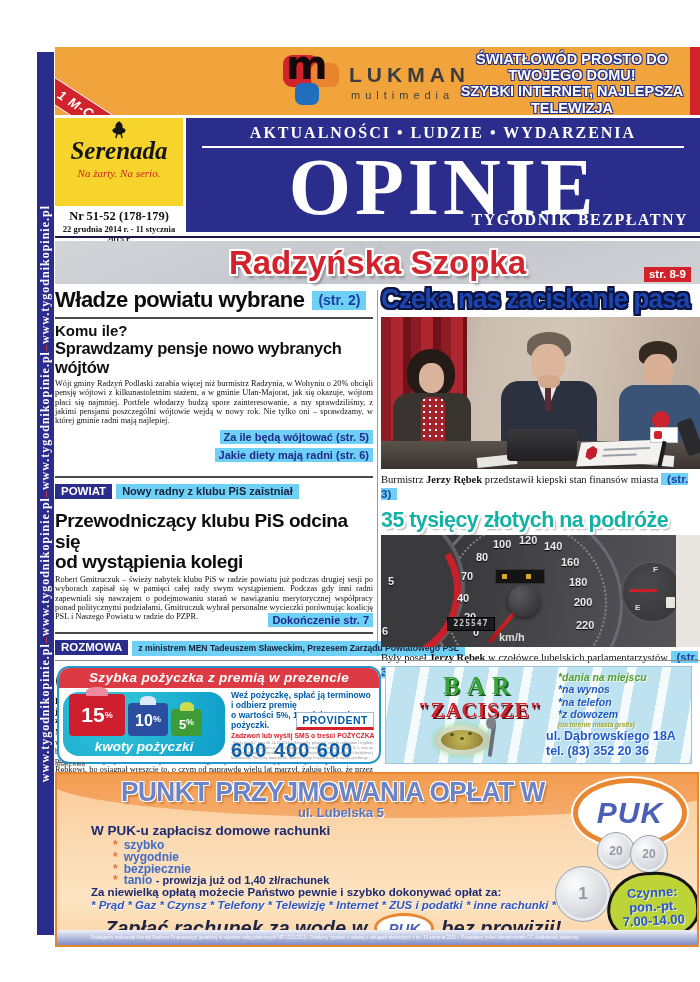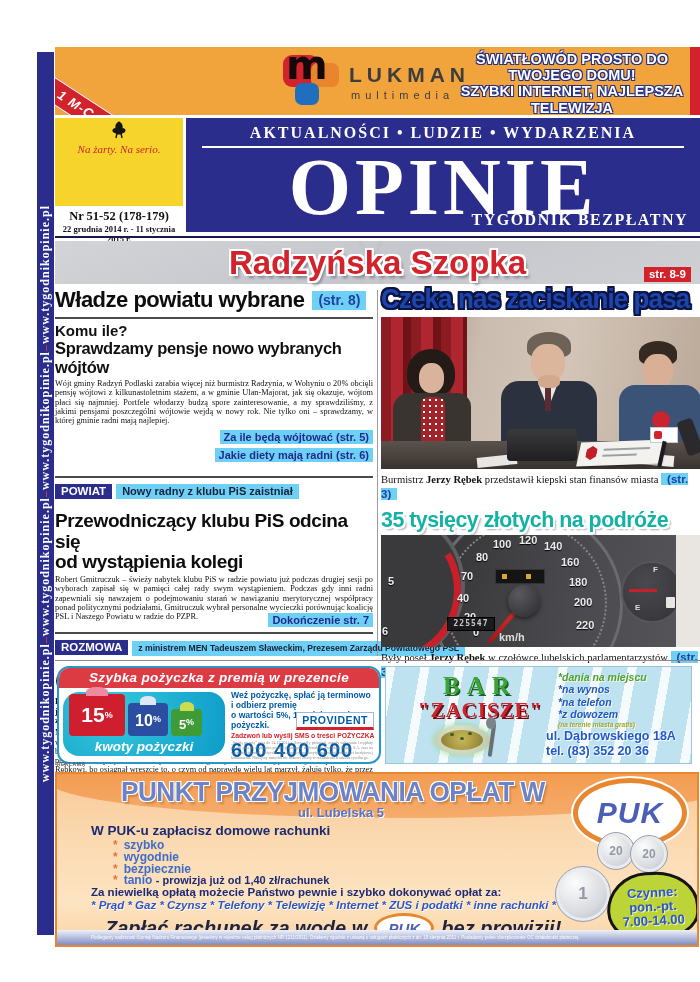--- a/index.html
+++ b/index.html
@@ -221,20 +221,21 @@
 
     </div>
     <div class="topad-edge"></div>
   </div>
 
   <div class="mast">
     <div class="sere">
       <svg class="sere-icon" width="20" height="18" viewBox="0 0 20 18">
           <path d="M10 1 C7 3 6 6 8 8 C5 7 3 9 5 11 C8 13 12 13 15 11 C17 9 15 7 12 8 C14 6 13 3 10 1 Z M8 12 L7 17 M12 12 L13 17" stroke="#141414" stroke-width="1.4" fill="#141414"></path>
         </svg>
+      <div class="sere-name">Serenada</div>
       <div class="sere-tag">Na żarty. Na serio.</div>
     </div>
     <div class="issue">
       <div class="issue-nr">Nr 51-52 (178-179)</div>
       <div class="issue-date">22 grudnia 2014 r. - 11 stycznia 2015 r.</div>
       <div class="issue-issn">ISSN: 2082-2545</div>
     </div>
     <div class="bluebox">
       <div class="topics">AKTUALNOŚCI  •  LUDZIE  •  WYDARZENIA</div>
       <div class="opinie">OPINIE</div>
@@ -244,21 +245,21 @@
   <div class="mastrule"></div>
 
   <div class="szopka">
     <div class="szopka-title">Radzyńska Szopka</div>
     <div class="szopka-badge">str. 8-9</div>
   </div>
 
   <div class="lcol">
     <div class="h1row">
       <span class="h1">Władze powiatu wybrane</span>
-      <span class="badge">(str. 8)</span>
+      <span class="badge">(str. 2)</span>
     </div>
     <div class="rule1"></div>
     <div class="sub1">Komu ile?</div>
     <div class="sub2">Sprawdzamy pensje nowo wybranych wójtów</div>
     <div class="bodytxt">Wójt gminy Radzyń Podlaski zarabia więcej niż burmistrz Radzynia, w Wohyniu o 20% obcięli pensję wójtowi z kilkunastoletnim stażem, a w gminie Ulan-Majorat, jak się okazuje, wójtom płaci się najmniej. Portfele włodarzy budzą spore zainteresowanie, a my sprawdziliśmy, z jakimi pensjami poszczególni wójtowie wejdą w nowy rok. Nie tylko oni – sprawdzamy, w której gminie radni mają najlepiej.</div>
     <div class="refs">
       <span class="refline">Za ile będą wójtować (str. 5)</span><br>
       <span class="refline">Jakie diety mają radni (str. 6)</span>
     </div>
     <div class="rule1"></div>

